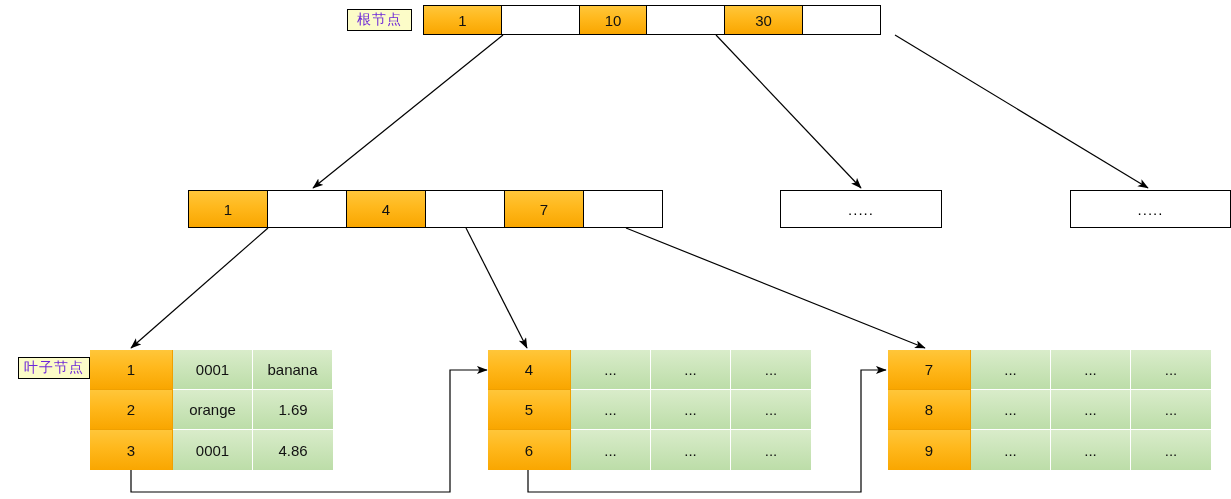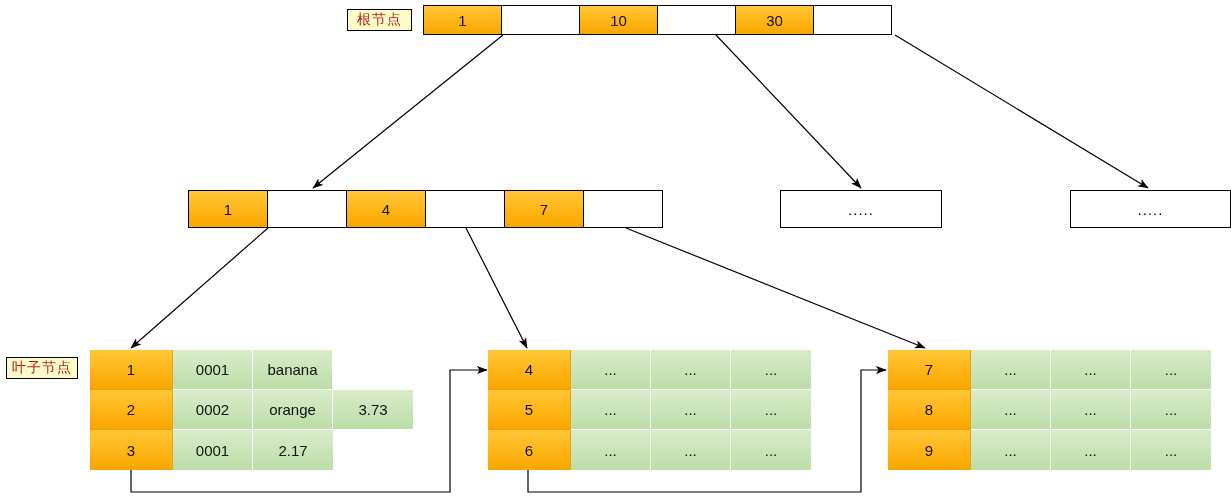--- a/index.html
+++ b/index.html
@@ -28,21 +28,21 @@
     color:#111;font-weight:400;
   }
   .cell.ptr{background:#ffffff;}
   .cell.dots{background:#ffffff;letter-spacing:1px;font-size:15px;color:#000;}
 
   
   .tag{
     position:absolute;box-sizing:border-box;
     background:#fcfcc8;border:1px solid #000;
     display:flex;align-items:center;justify-content:center;
-    font-size:14px;letter-spacing:1px;color:#b91c1c;
+    font-size:14px;letter-spacing:1px;color:#6d28d9;
     font-family:"DejaVu Sans","Liberation Sans",sans-serif;
   }
 
   
   .leaf{position:absolute;box-sizing:border-box;}
   .leaf-row{display:flex;box-sizing:border-box;}
   .lcell{
     box-sizing:border-box;
     display:flex;align-items:center;justify-content:center;
     font-size:15px;line-height:1;
@@ -83,26 +83,26 @@
     <line x1="268" y1="228" x2="131" y2="348" stroke="#000" stroke-width="1.2" marker-end="url(#ah)"></line>
     <line x1="466" y1="228" x2="527" y2="348" stroke="#000" stroke-width="1.2" marker-end="url(#ah)"></line>
     <line x1="626" y1="228" x2="925" y2="348" stroke="#000" stroke-width="1.2" marker-end="url(#ah)"></line>
 
     <polyline points="131,470 131,492 450,492 450,370 487,370" fill="none" stroke="#000" stroke-width="1.2" marker-end="url(#ah)"></polyline>
     <polyline points="528,470 528,492 861,492 861,370 886,370" fill="none" stroke="#000" stroke-width="1.2" marker-end="url(#ah)"></polyline>
   </svg>
 
   <div class="tag" style="left:347px;top:9px;width:65px;height:22px;">根节点</div>
 
-  <div class="tag" style="left:6px;top:357px;width:72px;height:22px;">叶子节点</div>
+  <div class="tag" style="left:18px;top:357px;width:72px;height:22px;">叶子节点</div>
 
   <div class="node" style="left:423px;top:5px;width:472px;height:30px;">
     <div class="cell key" style="width:79px;height:30px;">1</div>
     <div class="cell ptr" style="width:79px;height:30px;"></div>
-    <div class="cell key" style="width:79px;height:30px;">10</div>
+    <div class="cell key" style="width:68px;height:30px;">10</div>
     <div class="cell ptr" style="width:79px;height:30px;"></div>
     <div class="cell key" style="width:79px;height:30px;">30</div>
     <div class="cell ptr" style="width:79px;height:30px;"></div>
   </div>
 
   <div class="node" style="left:188px;top:190px;width:478px;height:38px;">
     <div class="cell key" style="width:80px;height:38px;">1</div>
     <div class="cell ptr" style="width:80px;height:38px;"></div>
     <div class="cell key" style="width:80px;height:38px;">4</div>
     <div class="cell ptr" style="width:80px;height:38px;"></div>
@@ -119,28 +119,27 @@
   </div>
 
   <div class="leaf" style="left:90px;top:350px;width:323px;height:120px;">
     <div class="leaf-row">
       <div class="lcell k" style="width:83px;height:40px;">1</div>
       <div class="lcell v" style="width:80px;height:40px;">0001</div>
       <div class="lcell v" style="width:80px;height:40px;">banana</div>
     </div>
     <div class="leaf-row">
       <div class="lcell k" style="width:83px;height:40px;">2</div>
-      <div class="lcell v" style="width:80px;height:40px;">0002</div>
       <div class="lcell v" style="width:80px;height:40px;">orange</div>
-      <div class="lcell v last" style="width:80px;height:40px;">3.73</div>
+      <div class="lcell v last" style="width:80px;height:40px;">1.69</div>
     </div>
     <div class="leaf-row lastrow">
       <div class="lcell k" style="width:83px;height:40px;">3</div>
       <div class="lcell v" style="width:80px;height:40px;">0001</div>
-      <div class="lcell v last" style="width:80px;height:40px;">2.17</div>
+      <div class="lcell v last" style="width:80px;height:40px;">4.86</div>
     </div>
   </div>
 
   <div class="leaf" style="left:488px;top:350px;width:323px;height:120px;">
     <div class="leaf-row">
       <div class="lcell k" style="width:83px;height:40px;">4</div>
       <div class="lcell v" style="width:80px;height:40px;">...</div>
       <div class="lcell v" style="width:80px;height:40px;">...</div>
       <div class="lcell v last" style="width:80px;height:40px;">...</div>
     </div>

